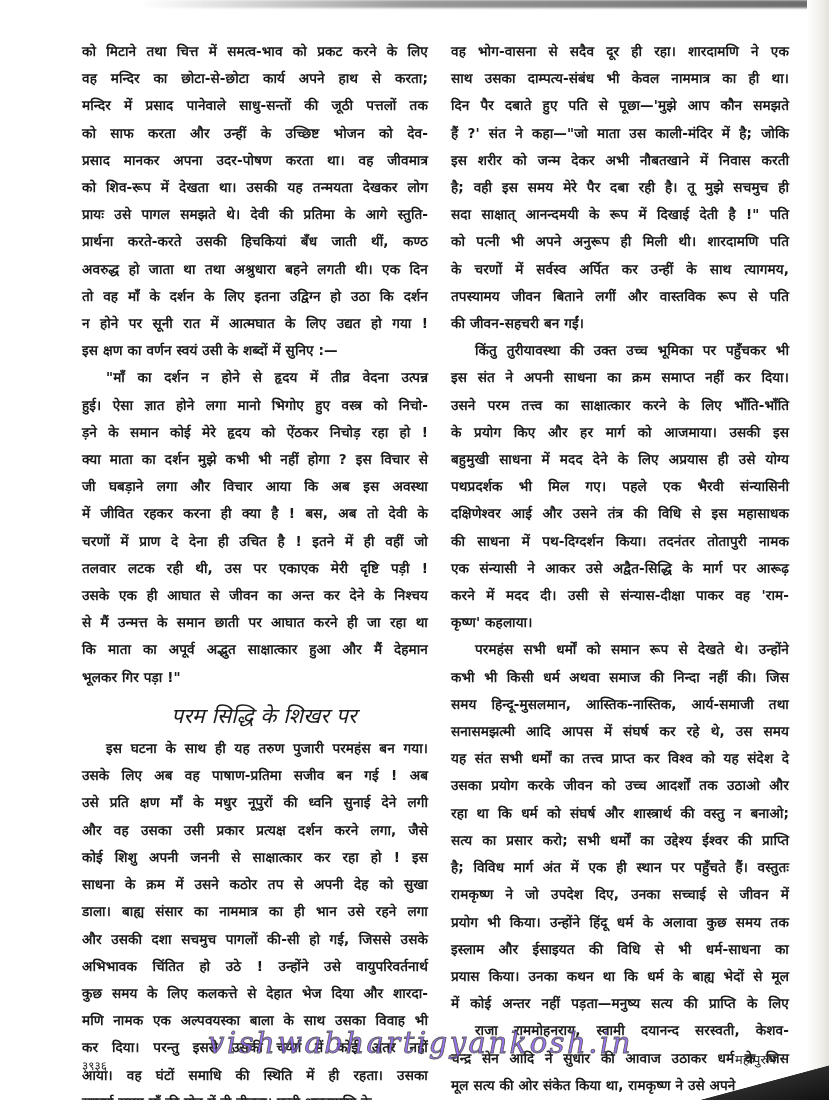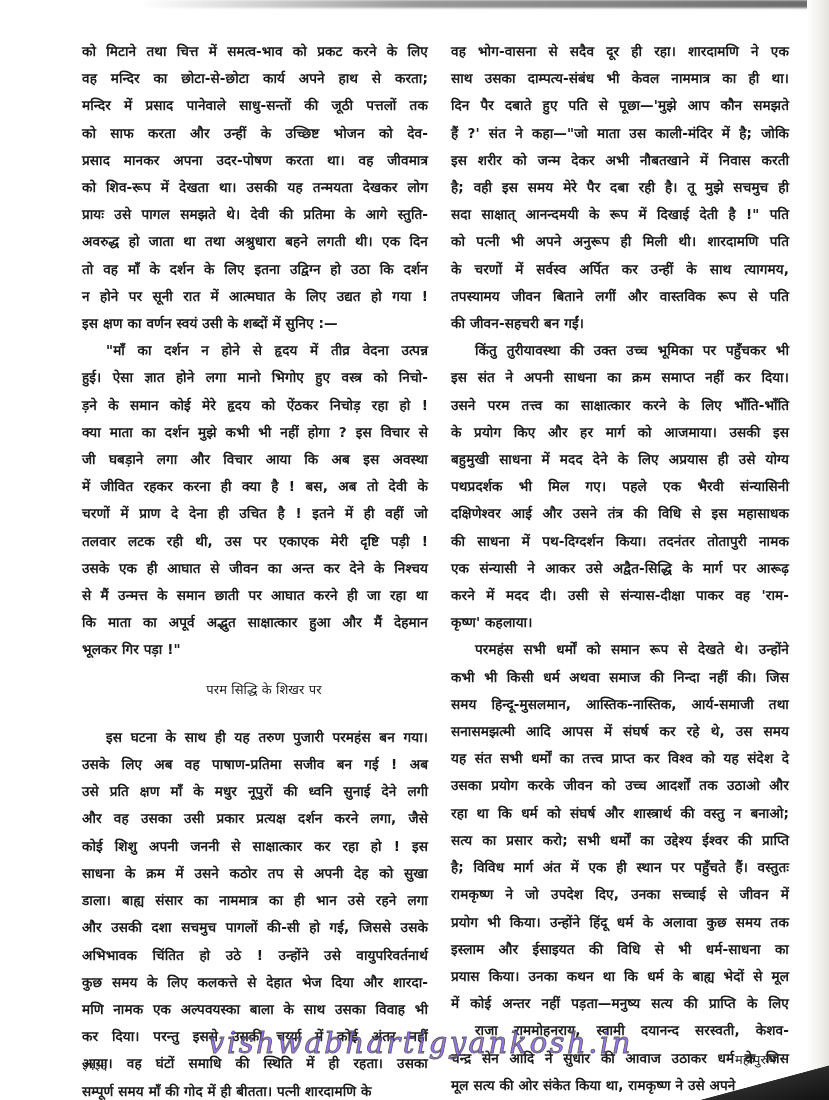--- a/index.html
+++ b/index.html
@@ -26,22 +26,22 @@
     position: absolute; top: 38px;
     font-size: 13.6px; line-height: 27.2px; font-weight: 600;
     letter-spacing: 0.1px;
   }
   .col-left { left: 82px; width: 346px; }
   .col-right { left: 451px; width: 338px; }
   .line { display: block; white-space: nowrap; text-align: justify; text-align-last: justify; }
   .line.last { text-align-last: left; }
   .line.indent { padding-left: 24px; }
   .section-heading {
-    display: block; text-align: center; font-weight: 400; font-size: 13px;
-    margin: 12px 0 21px 0; padding-left: 18px;
+    display: block; text-align: center; font-weight: 400; font-size: 21px;
+    margin: 12px 0 5px 0; padding-left: 18px; font-style: italic;
   }
   .page-number {
     position: absolute; left: 82px; top: 1057px; font-size: 12px; font-weight: 400;
   }
   .running-footer {
     position: absolute; left: 735px; top: 1050px; font-size: 13px; font-weight: 400; text-align: right;
   }
   .watermark {
     position: absolute; left: 208px; top: 1026px;
     font-family: "DejaVu Serif", serif; font-style: italic; font-size: 29px;
@@ -59,20 +59,21 @@
 
 <div class="column col-left">
   <div id="left-before">
       <span class="line">को मिटाने तथा चित्त में समत्व-भाव को प्रकट करने के लिए</span>
       <span class="line">वह मन्दिर का छोटा-से-छोटा कार्य अपने हाथ से करता;</span>
       <span class="line">मन्दिर में प्रसाद पानेवाले साधु-सन्तों की जूठी पत्तलों तक</span>
       <span class="line">को साफ करता और उन्हीं के उच्छिष्ट भोजन को देव-</span>
       <span class="line">प्रसाद मानकर अपना उदर-पोषण करता था। वह जीवमात्र</span>
       <span class="line">को शिव-रूप में देखता था। उसकी यह तन्मयता देखकर लोग</span>
       <span class="line">प्रायः उसे पागल समझते थे। देवी की प्रतिमा के आगे स्तुति-</span>
+      <span class="line">प्रार्थना करते-करते उसकी हिचकियां बँध जाती थीं, कण्ठ</span>
       <span class="line">अवरुद्ध हो जाता था तथा अश्रुधारा बहने लगती थी। एक दिन</span>
       <span class="line">तो वह माँ के दर्शन के लिए इतना उद्विग्न हो उठा कि दर्शन</span>
       <span class="line">न होने पर सूनी रात में आत्मघात के लिए उद्यत हो गया !</span>
       <span class="line last">इस क्षण का वर्णन स्वयं उसी के शब्दों में सुनिए :—</span>
       <span class="line indent">"माँ का दर्शन न होने से हृदय में तीव्र वेदना उत्पन्न</span>
       <span class="line">हुई। ऐसा ज्ञात होने लगा मानो भिगोए हुए वस्त्र को निचो-</span>
       <span class="line">ड़ने के समान कोई मेरे हृदय को ऐंठकर निचोड़ रहा हो !</span>
       <span class="line">क्या माता का दर्शन मुझे कभी भी नहीं होगा ? इस विचार से</span>
       <span class="line">जी घबड़ाने लगा और विचार आया कि अब इस अवस्था</span>
       <span class="line">में जीवित रहकर करना ही क्या है ! बस, अब तो देवी के</span>

